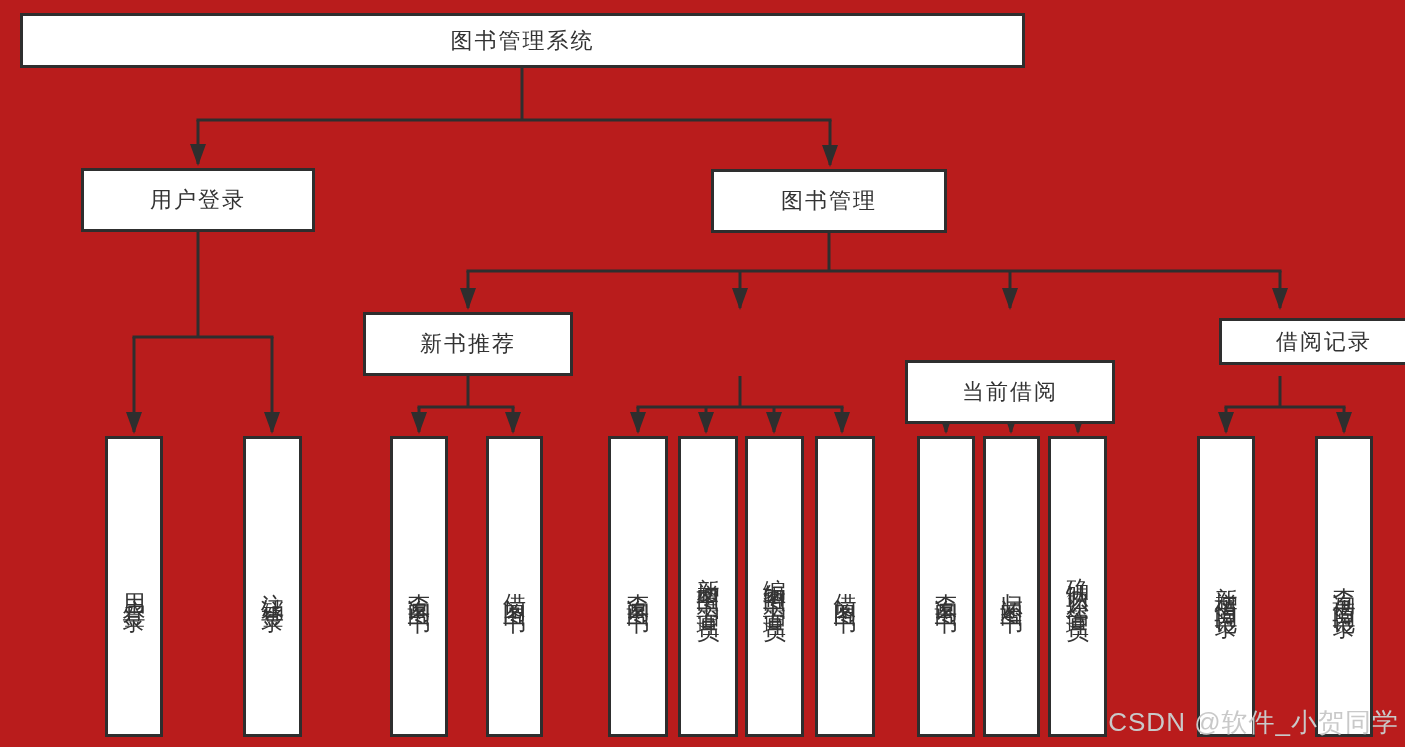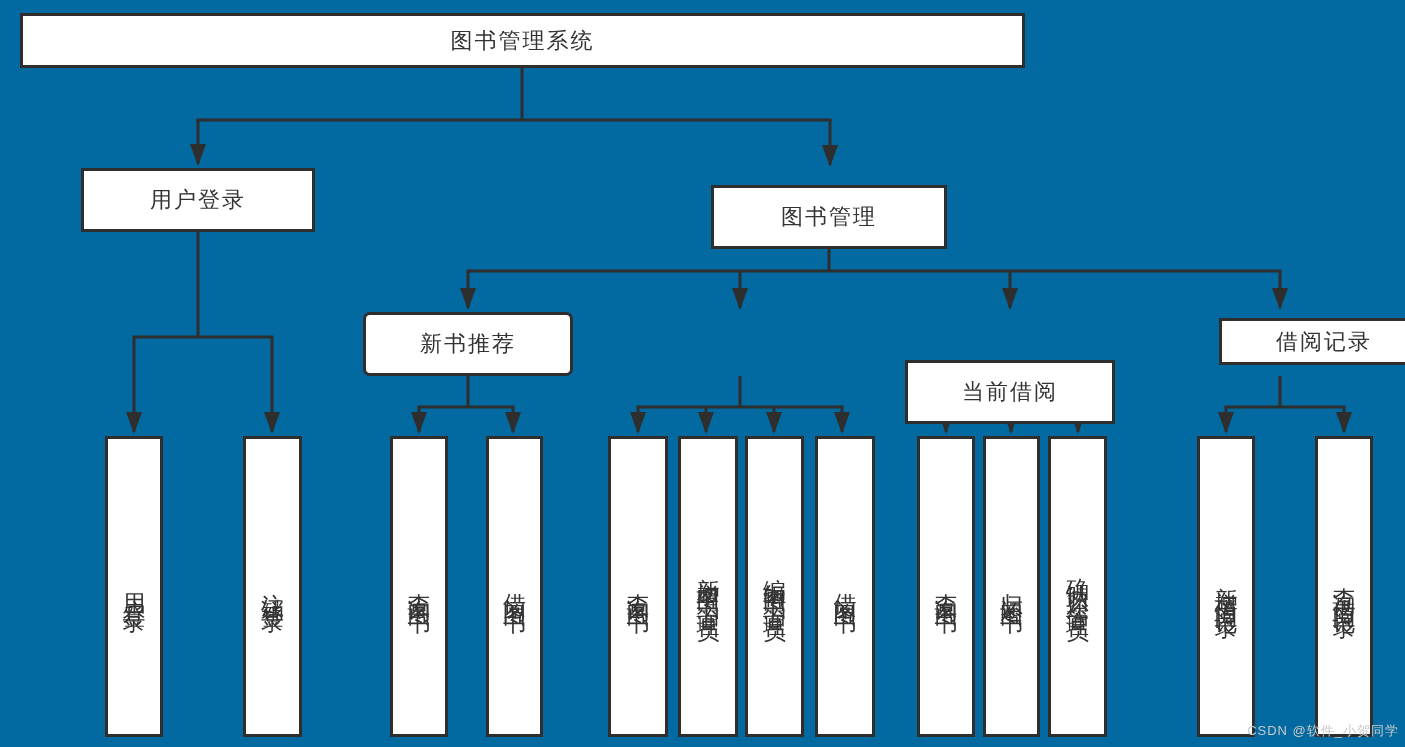--- a/index.html
+++ b/index.html
@@ -1,21 +1,21 @@
 <!DOCTYPE html>
 <html><head>
 <meta charset="utf-8">
 <style>
   * { box-sizing: border-box; }
   html, body { margin: 0; padding: 0; background: #ffffff; }
   .canvas {
     position: relative;
     width: 1405px;
     height: 747px;
-    background: #0369a1;
+    background: #b91c1c;
     font-family: "Liberation Sans", "DejaVu Sans", sans-serif;
     color: #333333;
     overflow: hidden;
   }
   .wires { position: absolute; left: 0; top: 0; width: 1405px; height: 747px; }
   .wires line { stroke: #2e2e2e; stroke-width: 3; }
   .box {
     position: absolute;
     background: #ffffff;
     border: 3px solid #2e2e2e;
@@ -30,21 +30,21 @@
     text-orientation: mixed;
     font-size: 23px;
     letter-spacing: 6px;
     line-height: 1;
     white-space: nowrap;
   }
   .watermark {
     position: absolute;
     right: 6px;
     bottom: 7px;
-    font-size: 13px;
+    font-size: 26px;
     letter-spacing: 1px;
     color: #c9c9c9;
     z-index: 3;
     white-space: nowrap;
   }
 </style>
 </head>
 <body>
 
 <div class="canvas">
@@ -111,25 +111,25 @@
     </g>
   </svg>
 
   <div class="box" style="left:20px; top:13px; width:1005px; height:55px;">
     <span class="hlabel">图书管理系统</span>
   </div>
 
   <div class="box" style="left:81px; top:168px; width:234px; height:64px;">
     <span class="hlabel">用户登录</span>
   </div>
-  <div class="box" style="left:711px; top:169px; width:236px; height:64px;margin-top:16px;">
+  <div class="box" style="left:711px; top:169px; width:236px; height:64px;">
     <span class="hlabel">图书管理</span>
   </div>
 
-  <div class="box" style="left:363px; top:312px; width:210px; height:64px;border-radius:7px;">
+  <div class="box" style="left:363px; top:312px; width:210px; height:64px;">
     <span class="hlabel">新书推荐</span>
   </div>
   <div class="box" style="left:905px; top:312px; width:210px; height:64px;margin-top:48px;">
     <span class="hlabel">当前借阅</span>
   </div>
   <div class="box" style="left:1219px; top:312px; width:210px; height:47px;margin-top:6px;">
     <span class="hlabel">借阅记录</span>
   </div>
 
   <div class="box" style="left:105px; top:436px; width:58px; height:301px;">

